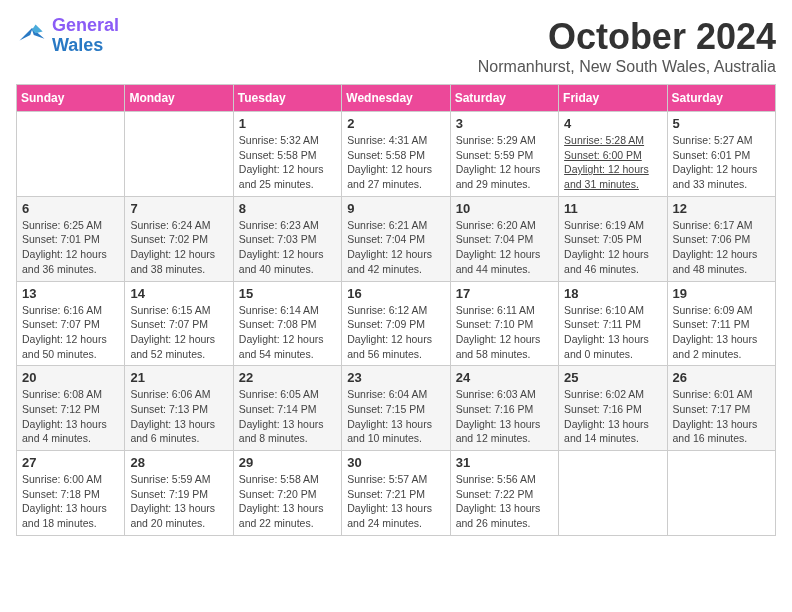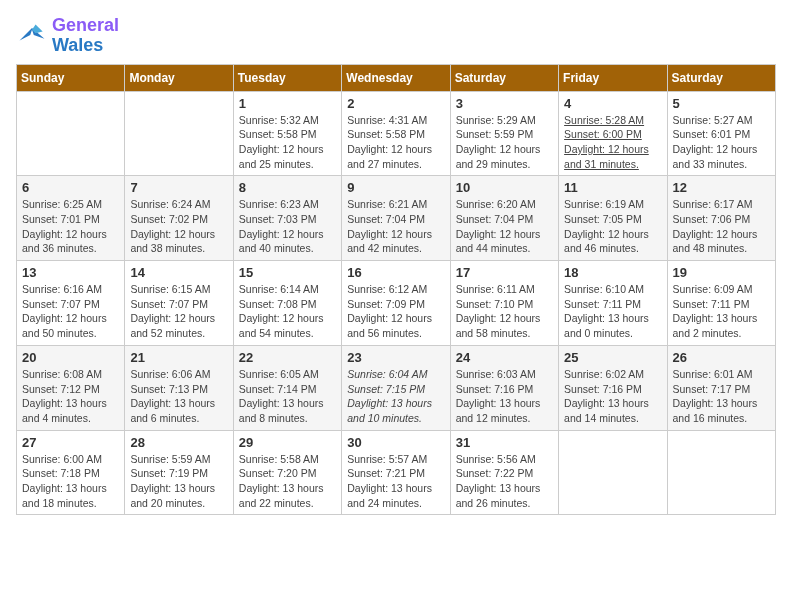--- a/index.html
+++ b/index.html
@@ -45,21 +45,21 @@
     .subtitle {
       font-size: 16px;
       color: #555;
     }
     table {
       width: 100%;
       border-collapse: collapse;
       font-size: 11px;
     }
     thead tr th {
-      background-color: #a16207;
+      background-color: #ec4899;
       color: #fff;
       padding: 6px 4px;
       text-align: left;
       font-size: 12px;
       font-weight: bold;
       border: 1px solid #ccc;
     }
     tbody tr td {
       border: 1px solid #ccc;
       padding: 4px 5px;
@@ -93,20 +93,24 @@
   <div class="logo">
     <svg class="logo-bird" viewBox="0 0 36 30" xmlns="http://www.w3.org/2000/svg">
       <polygon points="4,20 18,6 32,18 20,14 18,8 16,14" fill="#2979c4"></polygon>
       <polygon points="18,8 22,2 30,10 22,12" fill="#4aabdb"></polygon>
     </svg>
     <div class="logo-text">
       <div><span>General</span></div>
       <div><span style="color:#2979c4">Wales</span></div>
     </div>
   </div>
+  <div class="title-block">
+    <div class="month-title">October 2024</div>
+    <div class="subtitle">Normanhurst, New South Wales, Australia</div>
+  </div>
 </div>
 
 <table>
   <thead>
     <tr>
     <th>Sunday</th>
         <th>Monday</th>
         <th>Tuesday</th>
         <th>Wednesday</th>
         <th>Saturday</th>
@@ -273,21 +277,21 @@
         </td>
         <td>
           <span class="day-num">22</span>
           <div class="day-info" style="white-space: pre-line;">Sunrise: 6:05 AM
 Sunset: 7:14 PM
 Daylight: 13 hours
 and 8 minutes.</div>
         </td>
         <td>
           <span class="day-num">23</span>
-          <div class="day-info" style="white-space: pre-line; font-style: italic;">Sunrise: 6:04 AM
+          <div class="day-info" style="white-space: pre-line;">Sunrise: 6:04 AM
 Sunset: 7:15 PM
 Daylight: 13 hours
 and 10 minutes.</div>
         </td>
         <td>
           <span class="day-num">24</span>
           <div class="day-info" style="white-space: pre-line;">Sunrise: 6:03 AM
 Sunset: 7:16 PM
 Daylight: 13 hours
 and 12 minutes.</div>

